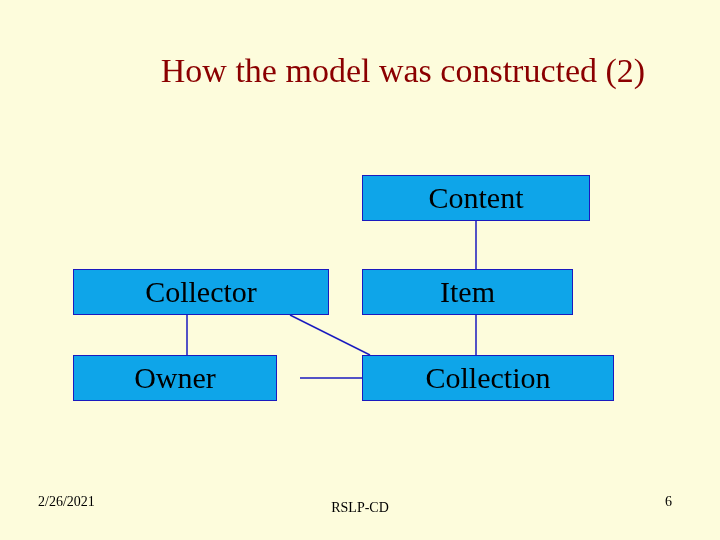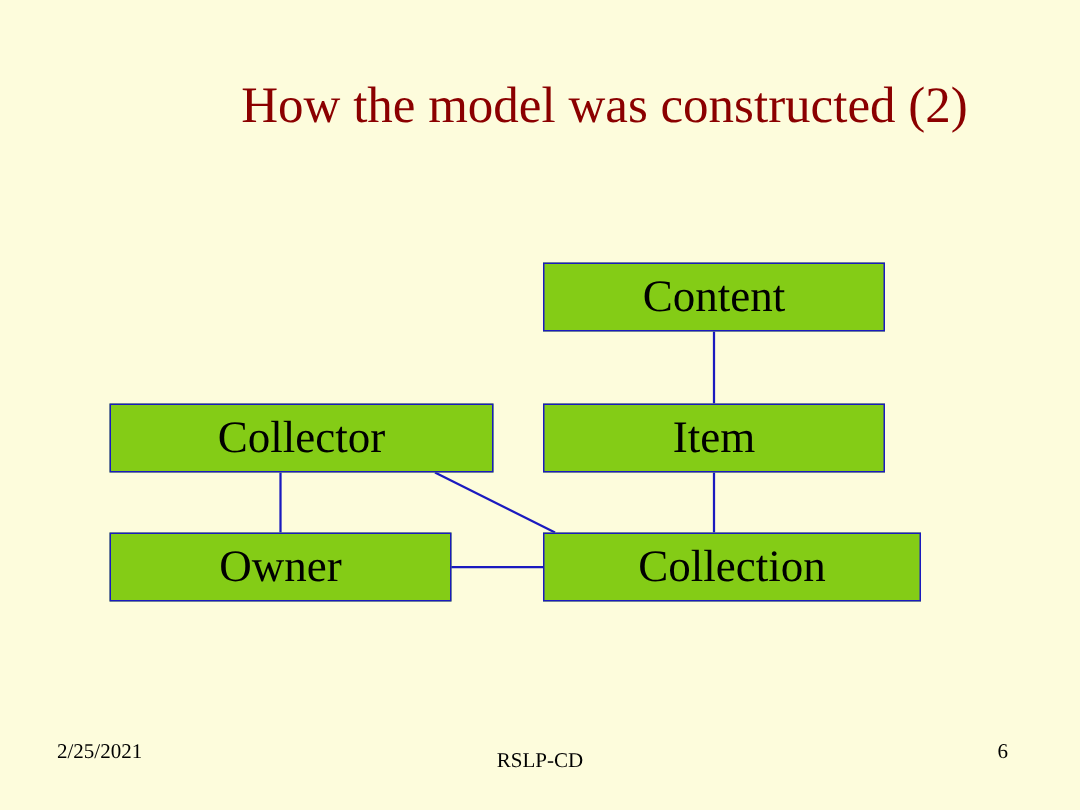--- a/index.html
+++ b/index.html
@@ -20,21 +20,21 @@
     width: 100%;
     text-align: center;
     color: #8b0000;
     font-size: 34px;
     font-weight: 400;
     padding-left: 43px;
   }
   .box {
     position: absolute;
     border: 1.5px solid #1a1abf;
-    background: #84cc16;
+    background: #0ea5e9;
     color: #000;
     font-size: 30px;
     display: flex;
     align-items: center;
     justify-content: center;
     height: 46px;
     box-sizing: border-box;
   }
   .footer-left {
     position: absolute;
@@ -79,21 +79,21 @@
 
   <line x1="300" y1="378" x2="362" y2="378" stroke="#1a1abf" stroke-width="1.5"></line>
 
   <line x1="290" y1="315" x2="370" y2="355" stroke="#1a1abf" stroke-width="1.5"></line>
 </svg>
 
 <div class="box" style="left:362px; top:175px; width:228px;">Content</div>
 
 <div class="box" style="left:73px; top:269px; width:256px;">Collector</div>
 
-<div class="box" style="left:362px; top:269px; width:228px;">Item</div>
+<div class="box" style="left:362px; top:269px; width:211px;">Item</div>
 
-<div class="box" style="left:73px; top:355px; width:228px;">Owner</div>
+<div class="box" style="left:73px; top:355px; width:204px;">Owner</div>
 
 <div class="box" style="left:362px; top:355px; width:252px;">Collection</div>
 
-<div class="footer-left">2/25/2021</div>
+<div class="footer-left">2/26/2021</div>
 <div class="footer-center">RSLP-CD</div>
 <div class="footer-right">6</div>
 
 </body></html>

